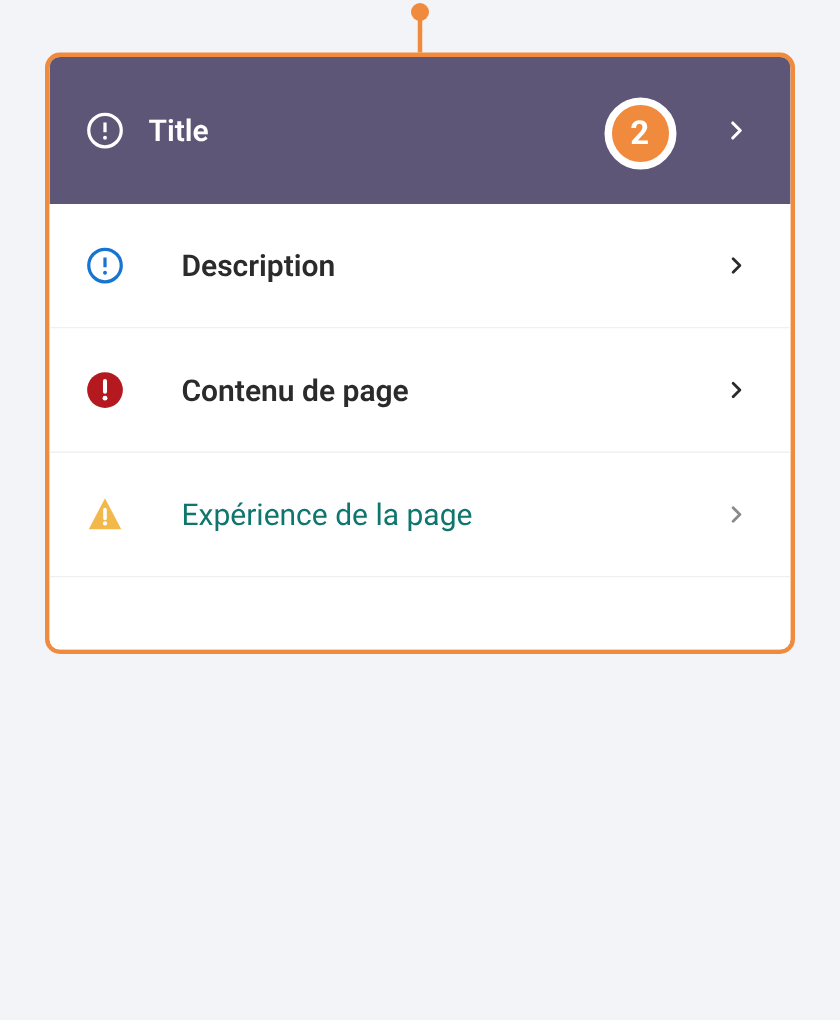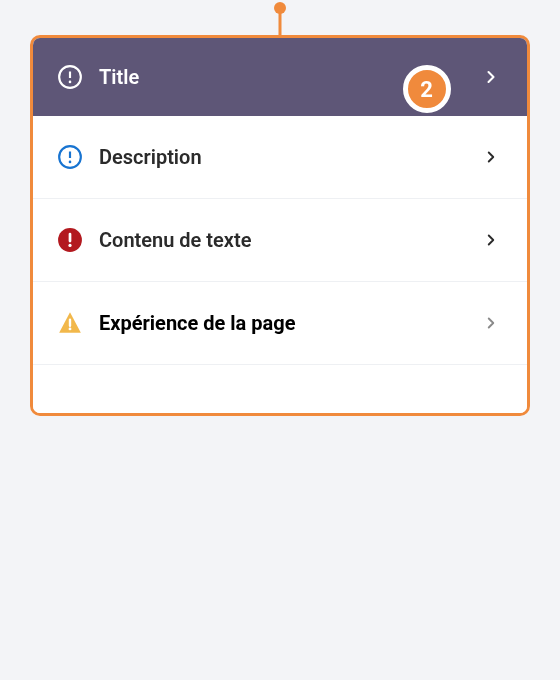--- a/index.html
+++ b/index.html
@@ -45,50 +45,51 @@
       z-index: 11;
     }
     .card-wrapper {
       position: relative;
       margin-top: 0;
     }
     .header-row {
       background: #5e5677;
       display: flex;
       align-items: center;
-      padding: 26px 24px;
+      padding: 36px 24px;
       position: relative;
     }
     .header-row .label {
       color: #fff;
       font-size: 20px;
       font-weight: 600;
       margin-left: 16px;
       flex: 1;
     }
     .row {
       display: flex;
       align-items: center;
       padding: 28px 24px;
       border-bottom: 1px solid #eef0f3;
       background: #fff;
+      gap: 22px;
     }
     .row:last-child {
       border-bottom: none;
     }
     .row .label {
       color: #2b2b2b;
       font-size: 20px;
       font-weight: 600;
       margin-left: 16px;
       flex: 1;
     }
     .row.muted .label {
-      color: #000000;
-      font-weight: 700;
+      color: #0f766e;
+      font-weight: 400;
     }
     .icon {
       width: 26px;
       height: 26px;
       display: flex;
       align-items: center;
       justify-content: center;
       flex-shrink: 0;
     }
     .chevron {
@@ -168,21 +169,21 @@
 
 
     <div class="row">
       <span class="icon">
         <svg viewBox="0 0 24 24" width="26" height="26">
           <circle cx="12" cy="12" r="11" fill="#b3191f"></circle>
           <line x1="12" y1="6.5" x2="12" y2="13" stroke="#ffffff" stroke-width="2.5" stroke-linecap="round"></line>
           <circle cx="12" cy="17" r="1.5" fill="#ffffff"></circle>
         </svg>
       </span>
-      <span class="label">Contenu de texte</span>
+      <span class="label">Contenu de page</span>
       <span class="chevron">
         <svg viewBox="0 0 24 24" width="18" height="18" fill="none" stroke="#2b2b2b" stroke-width="2.5" stroke-linecap="round" stroke-linejoin="round">
           <polyline points="9 6 15 12 9 18"></polyline>
         </svg>
       </span>
     </div>
 
     <div class="row muted">
       <span class="icon">
         <svg viewBox="0 0 24 24" width="26" height="26">

